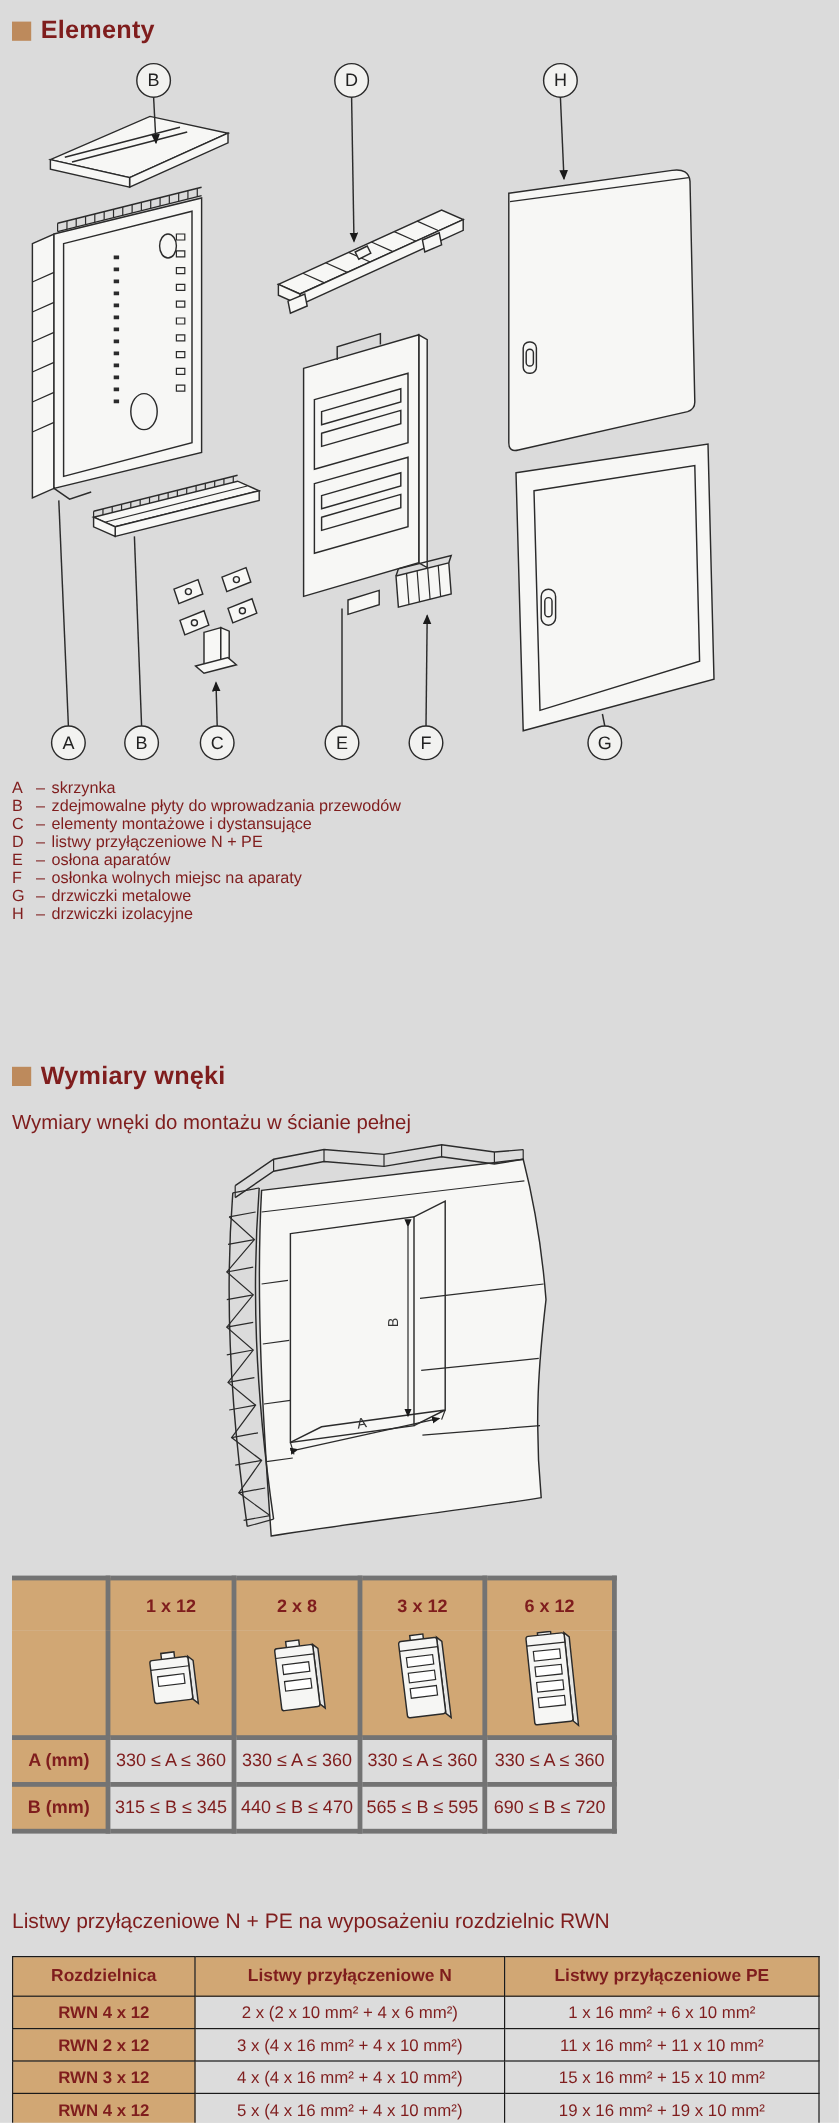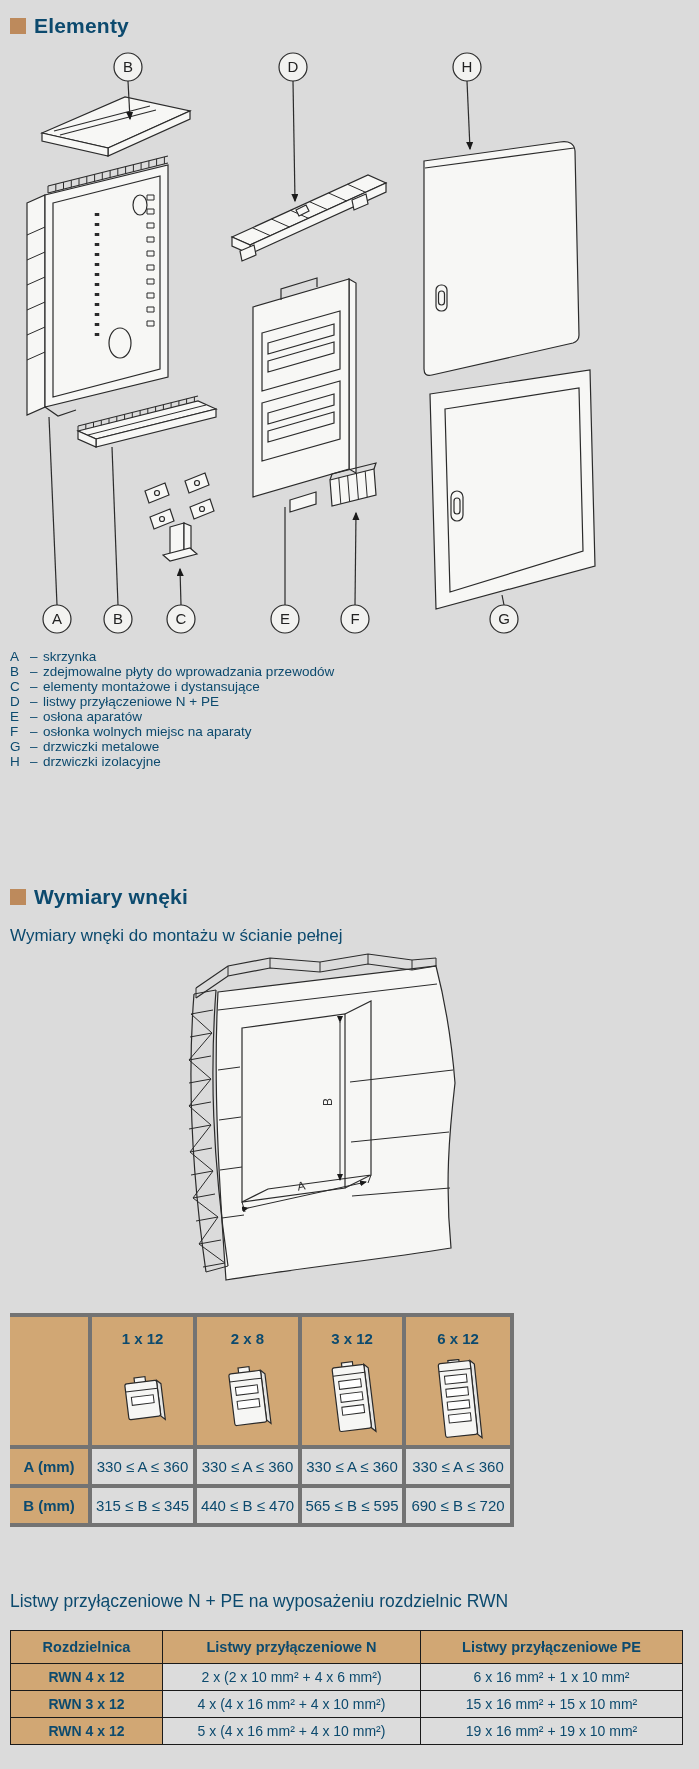--- a/index.html
+++ b/index.html
@@ -1,17 +1,17 @@
 <!DOCTYPE html>
 <html><head>
 <meta charset="utf-8">
 <style>
   html,body{margin:0;padding:0;}
   .page{position:relative;width:699px;height:1769px;background:#dbdbdb;overflow:hidden;
-        font-family:"Liberation Sans",sans-serif;color:#0c4a6e;}
+        font-family:"Liberation Sans",sans-serif;color:#7f1d1d;}
   .sec-head{position:absolute;left:10px;display:flex;align-items:center;gap:8px;}
   .sq{width:16px;height:16px;background:#bd8a5c;display:inline-block;}
   .sec-title{font-size:21px;font-weight:bold;letter-spacing:.2px;}
   .sub-title{position:absolute;left:10px;font-size:17px;font-weight:normal;}
   .legend{position:absolute;left:10px;top:649px;font-size:13.5px;line-height:15px;}
   .legend-row{display:flex;}
   .lk{width:20px;}
   .ld{width:13px;}
   svg{position:absolute;left:0;}
   .ln{fill:none;stroke:#2b2b2b;stroke-width:1.2;}
@@ -363,21 +363,26 @@
       </colgroup>
     <tbody>
         <tr>
       <th>Rozdzielnica</th>
       <th>Listwy przyłączeniowe N</th>
       <th>Listwy przyłączeniowe PE</th>
     </tr>
     <tr>
       <td class="name">RWN 4 x 12</td>
       <td>2 x (2 x 10 mm² + 4 x 6 mm²)</td>
-      <td>6 x 16 mm² + 1 x 10 mm²</td>
+      <td>1 x 16 mm² + 6 x 10 mm²</td>
+    </tr>
+    <tr>
+      <td class="name">RWN 2 x 12</td>
+      <td>3 x (4 x 16 mm² + 4 x 10 mm²)</td>
+      <td>11 x 16 mm² + 11 x 10 mm²</td>
     </tr>
     <tr>
       <td class="name">RWN 3 x 12</td>
       <td>4 x (4 x 16 mm² + 4 x 10 mm²)</td>
       <td>15 x 16 mm² + 15 x 10 mm²</td>
     </tr>
     <tr>
       <td class="name">RWN 4 x 12</td>
       <td>5 x (4 x 16 mm² + 4 x 10 mm²)</td>
       <td>19 x 16 mm² + 19 x 10 mm²</td>

